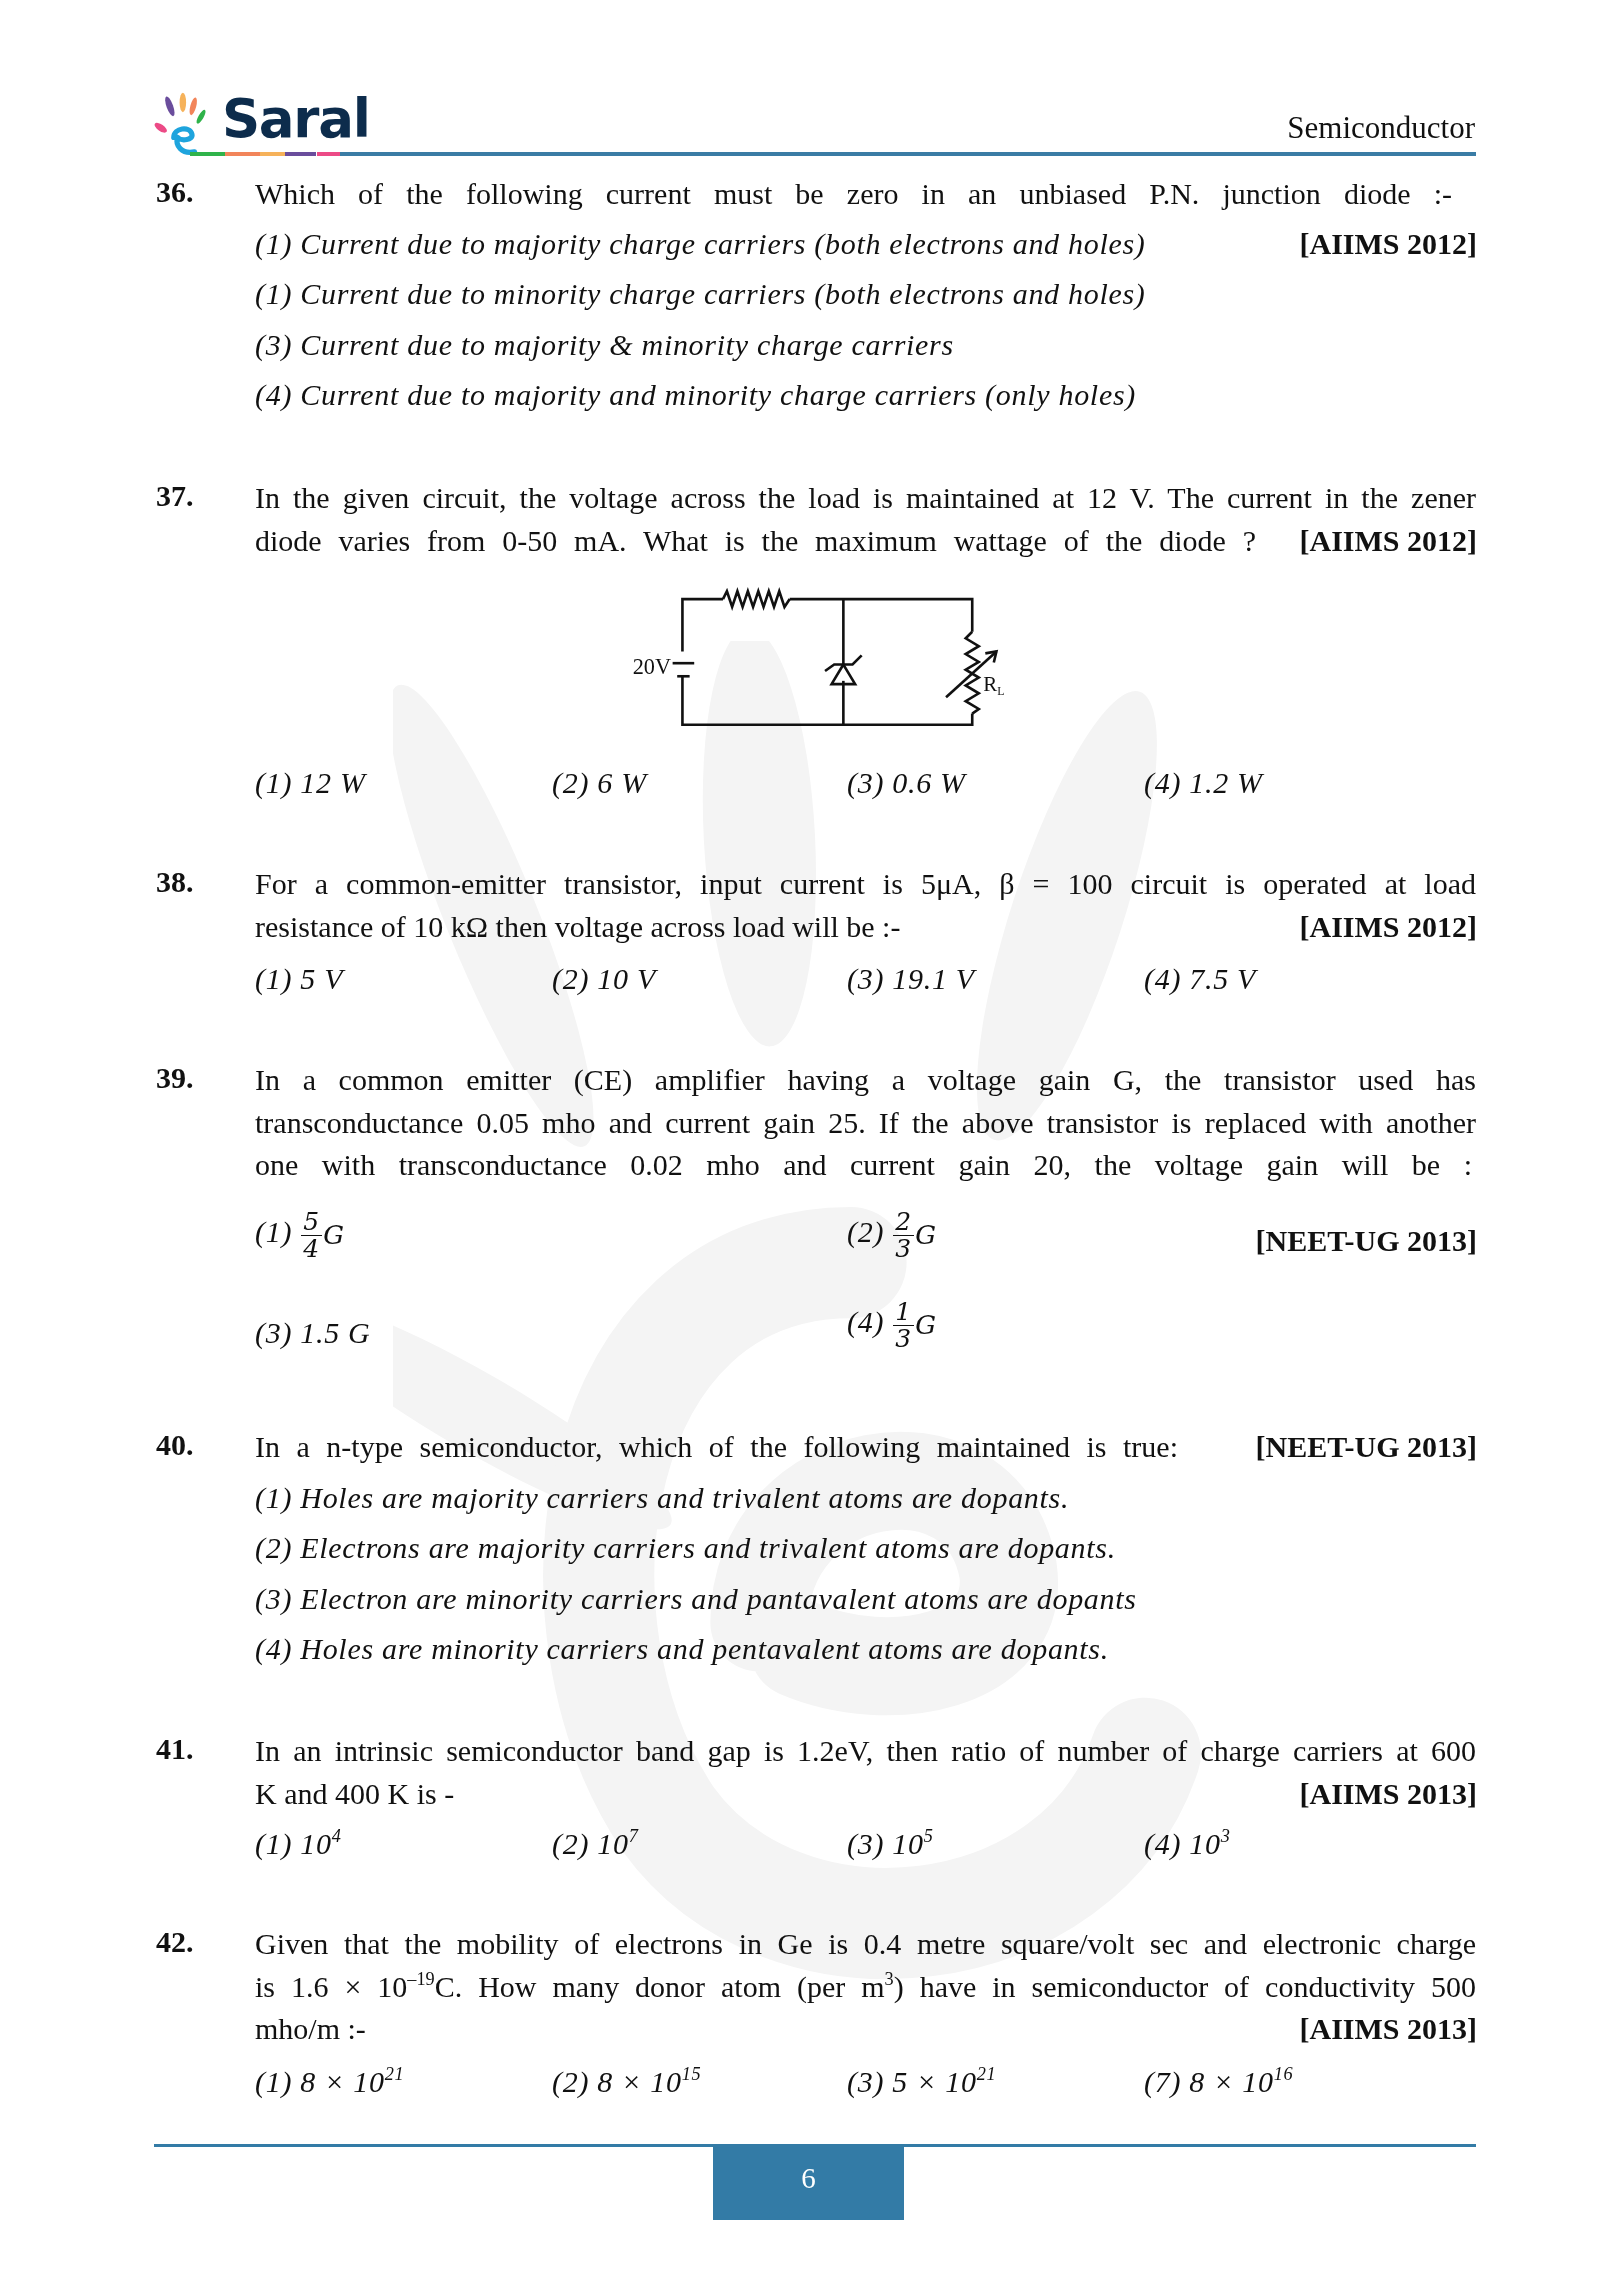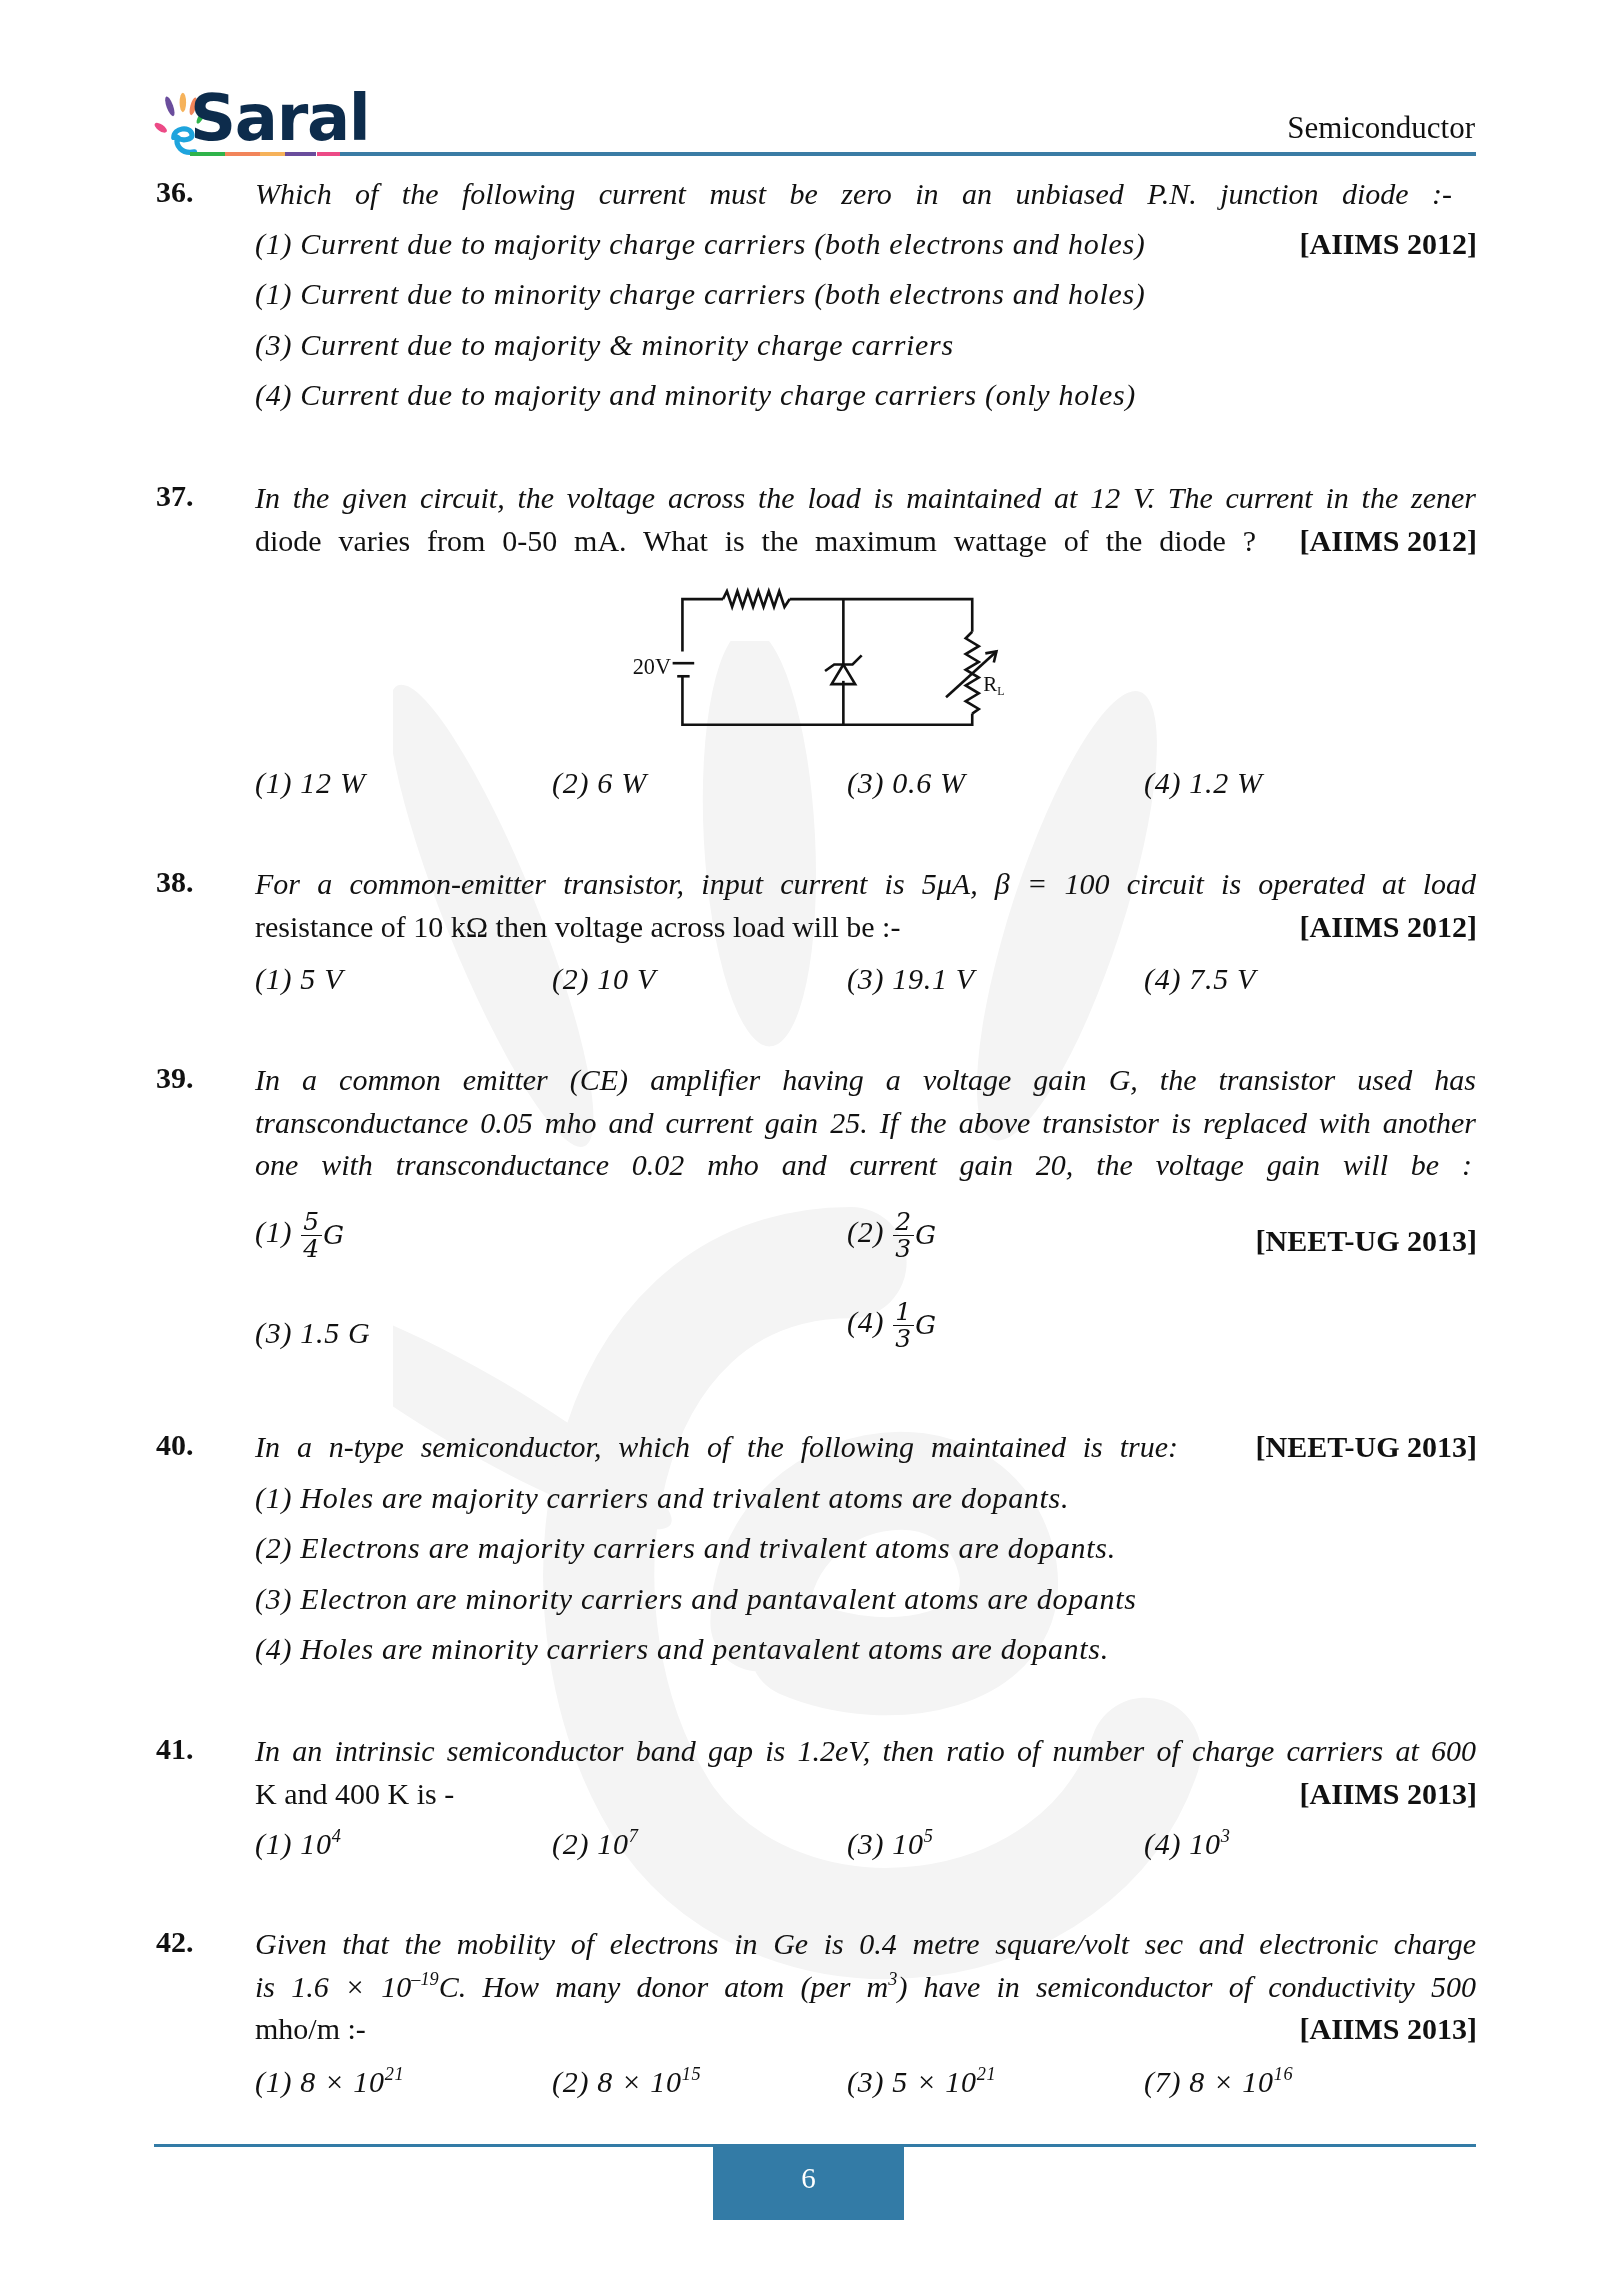--- a/index.html
+++ b/index.html
@@ -4,30 +4,30 @@
 <style>
   html, body { margin: 0; padding: 0; background: #ffffff; }
   body { width: 1622px; height: 2295px; position: relative; overflow: hidden;
          font-family: "Liberation Serif", "DejaVu Serif", serif; color: #111; }
   .abs { position: absolute; }
   .watermark { position: absolute; left: 393px; top: 641px; width: 916px; height: 1374px; z-index: 0; pointer-events: none; }
   .content { position: absolute; left: 0; top: 0; width: 1622px; height: 2295px; z-index: 1; }
 
   
   .logo { position: absolute; left: 154px; top: 92px; width: 222px; height: 65px; }
-  .logo-text { position: absolute; left: 36px; top: -6.5px; font-family: "DejaVu Sans", sans-serif; font-weight: bold;
-               font-size: 64px; color: #0d2c4c; letter-spacing: -1.3px; line-height: 65px; }
+  .logo-text { position: absolute; left: 68px; top: -6.5px; font-family: "DejaVu Sans", sans-serif; font-weight: bold;
+               font-size: 53px; color: #0d2c4c; letter-spacing: -1.3px; line-height: 65px; }
   .header-line { position: absolute; left: 377px; top: 152px; width: 1099px; height: 3.9px; background: #3a7ca5; }
   .brand-bar { position: absolute; top: 152px; height: 3.9px; }
   .header-title { position: absolute; right: 147px; top: 110px; font-size: 31px; color: #111; }
 
   
   .q-num { position: absolute; left: 156px; font-weight: bold; font-size: 30px; }
   .line { position: absolute; left: 255px; width: 1221px; font-size: 30px; white-space: nowrap; line-height: 37px; }
-  .justify { text-align: justify; text-align-last: justify; font-style: italic; }
+  .justify { text-align: justify; text-align-last: justify; }
   .tag { position: absolute; right: 145px; font-weight: bold; font-size: 30px; white-space: nowrap; line-height: 37px; }
   .opt { position: absolute; font-size: 30px; white-space: nowrap; line-height: 37px; letter-spacing: 0.7px; font-style: italic; }
   .opt sup { font-size: 18.3px; vertical-align: 11.8px; line-height: 0; }
   .inline-sup { font-size: 18.3px; vertical-align: 11.8px; line-height: 0; }
   .frac { display: inline-block; vertical-align: middle; text-align: center; font-family: "DejaVu Serif", serif; font-size: 25px; line-height: 26px; margin: 0 1.3px 0 9.2px; }
   .frac .num { display: block; border-bottom: 1.3px solid #111; padding: 0 2px; }
   .frac .den { display: block; }
   .frac-g { font-family: "DejaVu Serif", serif; font-size: 26px; vertical-align: middle; }
 
   .circuit { position: absolute; left: 609px; top: 586px; width: 419px; height: 157px; }

